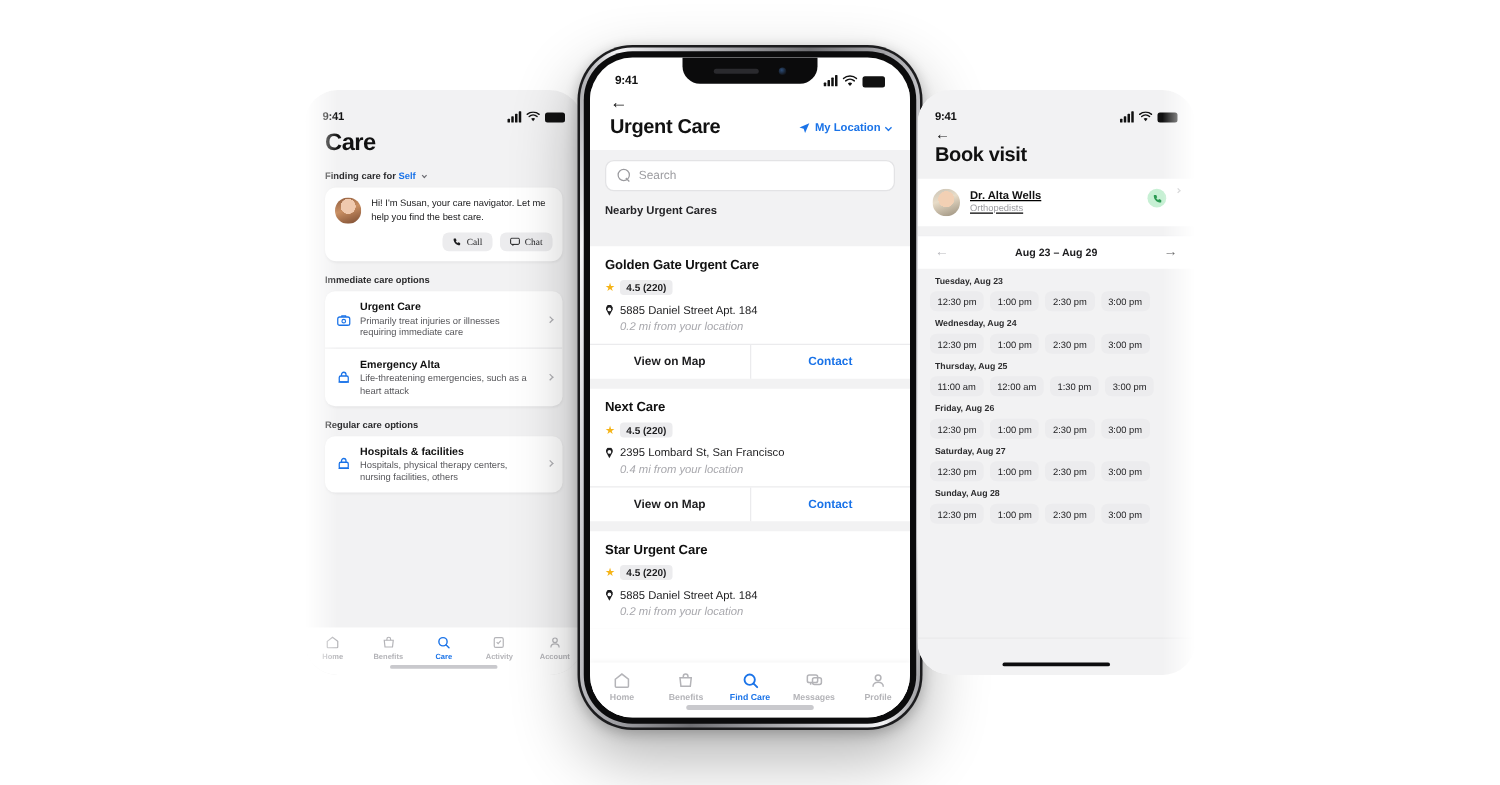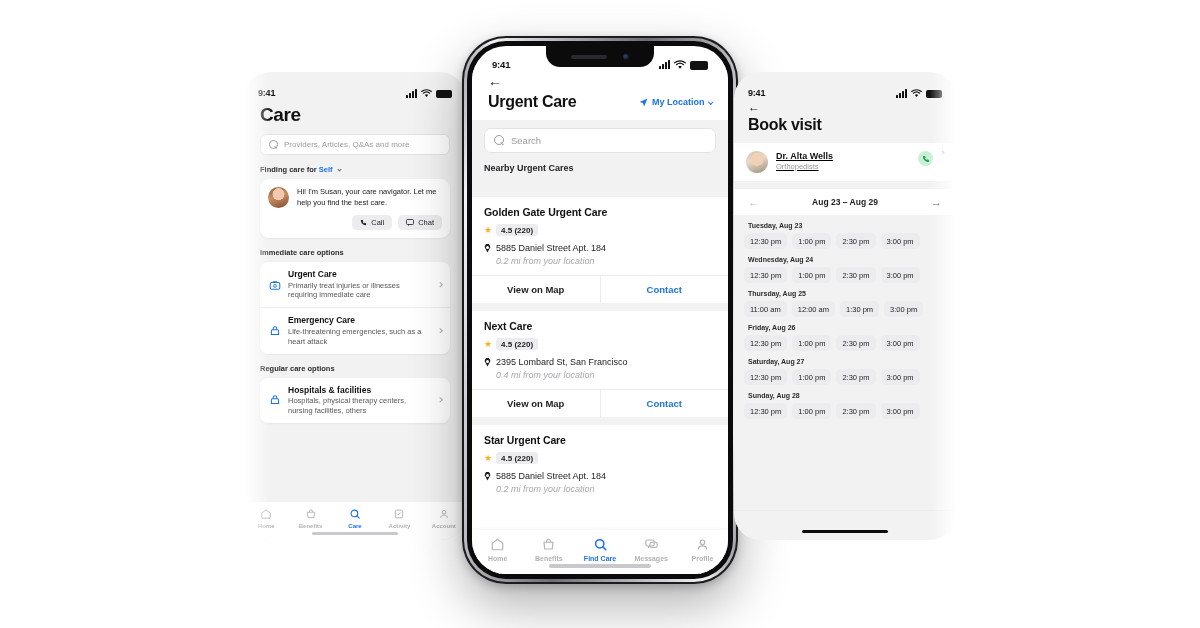--- a/index.html
+++ b/index.html
@@ -97,21 +97,21 @@
 
   .susan { display:flex; gap:8px; background:#fff; margin:0 16px; border-radius:9px;
            padding:8px; box-shadow: 0 1px 2px rgba(0,0,0,.05); }
   .avatar { width:21px; height:21px; border-radius:50%; flex:none; overflow:hidden;
             background: radial-gradient(circle at 50% 34%, #f0c9ae 0 34%, rgba(0,0,0,0) 35%),
                         linear-gradient(160deg,#8d5a3c,#c98f63 45%,#7a4a30); }
   .susan-body { flex:1; }
   .susan-msg { font-size:7.5px; color:#202022; line-height:1.4; }
   .susan-btns { display:flex; gap:6px; justify-content:flex-end; margin-top:7px; }
   .pill { background:#ececee; border-radius:5px; padding:3px 8px; font-size:7.5px;
-          color:#1d1d1f; display:flex; align-items:center; gap:4px; font-weight:500;}
+          color:#1d1d1f; display:flex; align-items:center; gap:4px; font-weight:500;font-family:Liberation Serif, serif;}
   #leftphone .tabbar { height:38px; padding-top:6px; font-size:6px; border-radius:0 0 26px 26px;}
   #leftphone .tab svg { width:12px; height:12px; }
   #leftphone .homebar { width:86px; height:3px; bottom:5px; }
 
   
   #centerwrap { position:absolute; left:462px; top:36px; width:276px; height:548px; }
   .frame-outer {
     position:absolute; inset:0; border-radius:44px; background:#1c1c1e;
     box-shadow: 0 22px 52px rgba(0,0,0,.30), 0 3px 10px rgba(0,0,0,.22);
   }
@@ -224,24 +224,20 @@
             <path d="M8 11l2.3-2.7a3 3 0 00-4.6 0L8 11z" fill="#111"></path>
             <path d="M3.4 5.6a7 7 0 019.2 0" stroke="#111" stroke-width="1.6" fill="none" stroke-linecap="round"></path>
             <path d="M1 3.1a10.6 10.6 0 0114 0" stroke="#111" stroke-width="1.6" fill="none" stroke-linecap="round"></path>
           </svg>
         <span class="batt"></span>
       </div>
     </div>
 
     <div class="l-title">Care</div>
 
-    <div class="srch">
-      <span class="mag"></span>
-      <span>Providers, Articles, Q&amp;As and more</span>
-    </div>
 
     <div class="l-sec">
       <span>Finding care for</span>
       <span class="lnk">Self</span>
       <span class="chevdn"></span>
     </div>
 
     <div class="susan">
       <div class="avatar"></div>
       <div class="susan-body">
@@ -282,21 +278,21 @@
       </div>
       <div class="nav-row">
         <span class="nav-ico">
           <svg viewBox="0 0 20 20" width="12" height="12">
               <rect x="4" y="8" width="12" height="8" rx="2" fill="none" stroke="#1a73e8" stroke-width="1.7"></rect>
               <path d="M7 8V6a3 3 0 016 0v2" fill="none" stroke="#1a73e8" stroke-width="1.7"></path>
               <path d="M3 16h14" stroke="#1a73e8" stroke-width="1.7"></path>
             </svg>
         </span>
         <div class="nav-txt">
-          <div class="nav-t">Emergency Care</div>
+          <div class="nav-t">Emergency Alta</div>
           <div class="nav-d">Life-threatening emergencies, such as a heart attack</div>
         </div>
         <span class="chev"></span>
       </div>
     </div>
 
     <div class="l-sec">Regular care options</div>
     <div class="card">
       <div class="nav-row">
         <span class="nav-ico">

